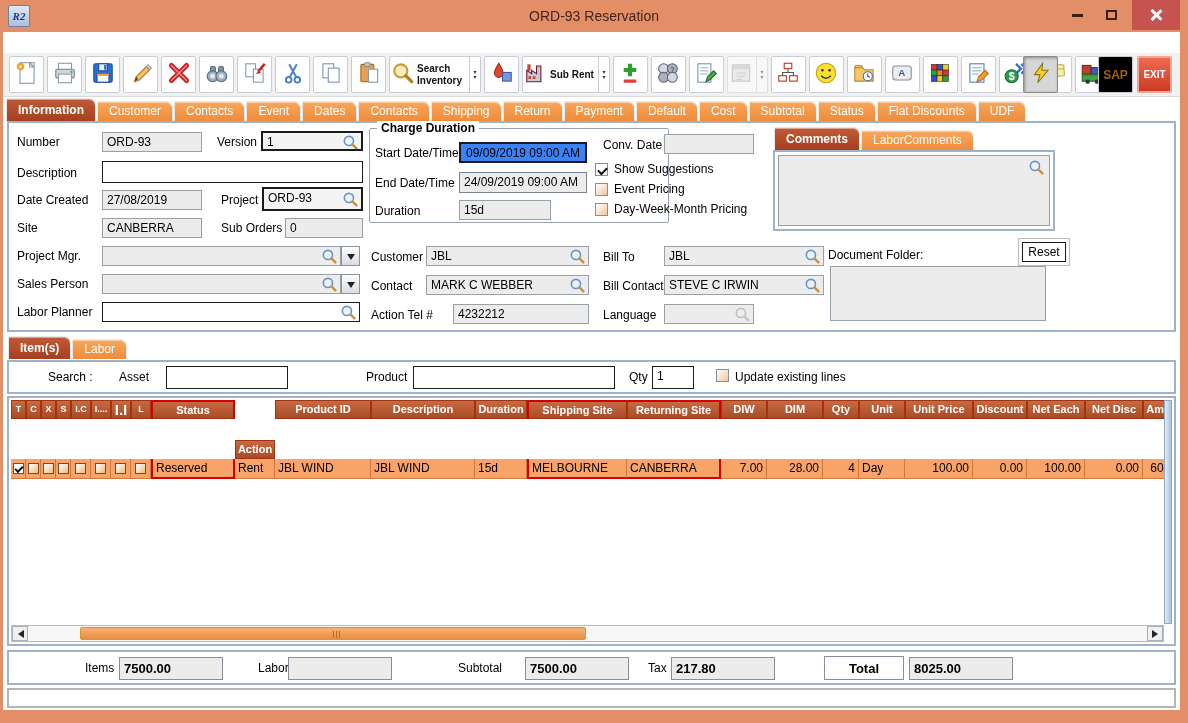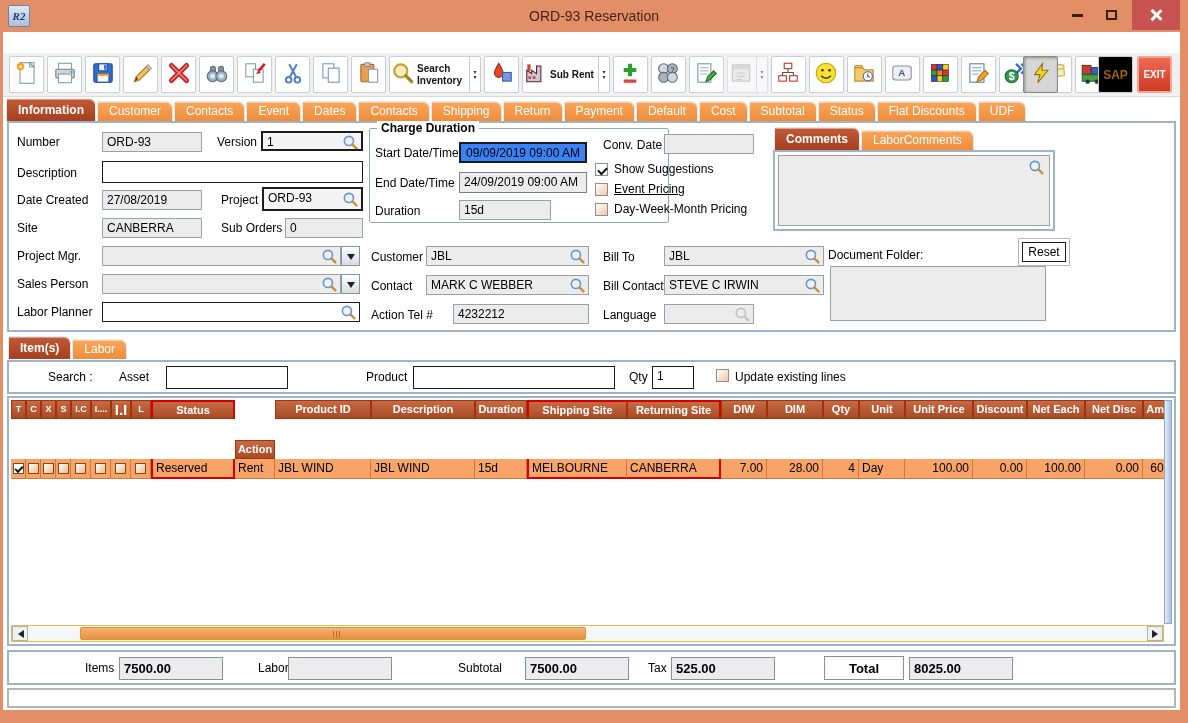--- a/index.html
+++ b/index.html
@@ -426,21 +426,21 @@
       <div class="lbl" style="left:366px;top:81px">Duration</div>
       <div class="inp" style="left:450px;top:77px;width:92px"><span>15d</span></div>
 
       <div class="lbl" style="left:594px;top:15px">Conv. Date</div>
       <div class="inp" style="left:655px;top:11px;width:90px"><span></span></div>
 
       <div id="pricing-checkboxes">
           <span class="cb on" style="left: 586px; top: 40px;"></span>
           <div class="lbl" style="left: 605px; top: 39px;">Show Suggestions</div>
           <span class="cb" style="left: 586px; top: 60px;"></span>
-          <div class="lbl" style="left: 605px; top: 59px; text-decoration: underline;">Event Pricing</div>
+          <div class="lbl" style="left: 605px; top: 59px;">Event Pricing</div>
           <span class="cb" style="left: 586px; top: 80px;"></span>
           <div class="lbl" style="left: 605px; top: 79px;">Day-Week-Month Pricing</div>
         </div>
 
       <div class="lbl" style="left:362px;top:127px">Customer</div>
       <div class="inp" style="left:417px;top:123px;width:163px"><span>JBL</span>
         <span class="mag"><svg viewBox="0 0 16 16">
               <circle cx="6.5" cy="6.5" r="4.3" fill="#eaf2fc" stroke="#6a93c8" stroke-width="1.5"></circle>
               <path d="M9.8 9.8 L13.6 13.6" stroke="#c89040" stroke-width="2.2" stroke-linecap="round"></path>
             </svg></span>
@@ -599,20 +599,20 @@
     </div>
 
     <div class="panel" id="totals-panel">
       <div class="tot-lbl" style="left:68px">Items</div>
       <div class="tot-box" style="left:110px;width:104px"><span>7500.00</span></div>
       <div class="tot-lbl" style="left:241px">Labor</div>
       <div class="tot-box" style="left:279px;width:104px"><span></span></div>
       <div class="tot-lbl" style="left:441px">Subtotal</div>
       <div class="tot-box" style="left:516px;width:104px"><span>7500.00</span></div>
       <div class="tot-lbl" style="left:631px">Tax</div>
-      <div class="tot-box" style="left:662px;width:104px"><span>525.00</span></div>
+      <div class="tot-box" style="left:662px;width:104px"><span>217.80</span></div>
       <div class="total-btn" style="left:815px;width:80px">Total</div>
       <div class="tot-box" style="left:900px;width:104px"><span>8025.00</span></div>
     </div>
 
     <div id="status-strip"></div>
   </div>
 </div>
 
 </body></html>

